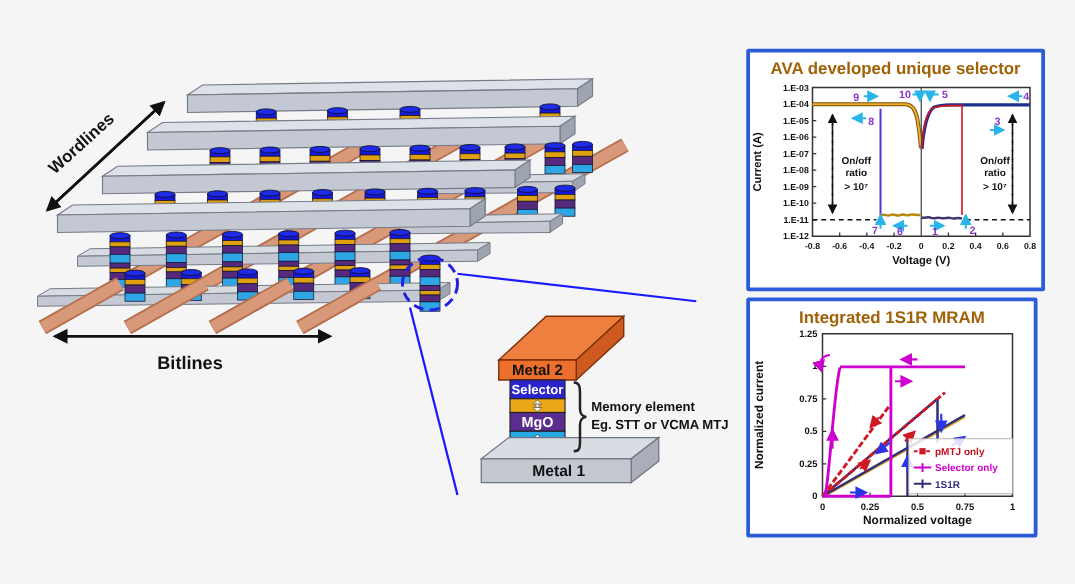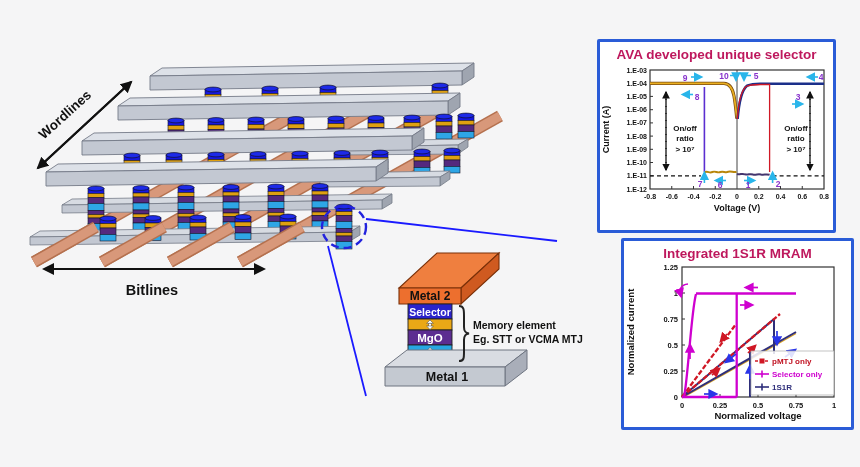--- a/index.html
+++ b/index.html
@@ -1,19 +1,19 @@
 <!DOCTYPE html>
 <html><head>
 <meta charset="utf-8">
 <style>
   html,body{margin:0;padding:0;background:#fff;}
   #canvas{position:relative;width:860px;height:467px;background:#f5f5f6;overflow:hidden;
           font-family:"Liberation Sans",sans-serif;}
   .panel{position:absolute;background:#fff;border:3px solid #2a5cd7;border-radius:2px;box-sizing:border-box;}
-  .panel-title{text-align:center;font-weight:bold;color:#be185d;font-size:13.5px;margin:5px 0 0 0;}
+  .panel-title{text-align:center;font-weight:bold;color:#a16207;font-size:13.5px;margin:5px 0 0 0;}
   svg text{font-family:"Liberation Sans",sans-serif;}
 </style>
 </head>
 <body>
 
 <div id="canvas">
 
   <svg width="596" height="467" viewBox="0 0 596 467" style="position:absolute;left:0;top:0;">
     <defs>
       <marker id="ab" markerWidth="7" markerHeight="7" refX="5" refY="3" orient="auto">
@@ -310,21 +310,21 @@
         <text x="97" y="38">8</text>
         <text x="198" y="38">3</text>
         <text x="100" y="125">7</text>
         <text x="120" y="126">6</text>
         <text x="148" y="126">1</text>
         <text x="178" y="125">2</text>
       </g>
     </svg>
   </div>
 
-  <div class="panel" style="left:597px;top:238px;width:233px;height:192px;margin-left:24px;">
+  <div class="panel" style="left:597px;top:238px;width:233px;height:192px;">
     <div class="panel-title">Integrated 1S1R MRAM</div>
     <svg width="227" height="162" viewBox="0 0 227 162">
       <defs>
         <marker id="am" markerWidth="7" markerHeight="7" refX="4.5" refY="3" orient="auto">
             <path d="M0,0 L6,3 L0,6 z" fill="#cf00cf"></path>
           </marker>
         <marker id="ar" markerWidth="7" markerHeight="7" refX="4.5" refY="3" orient="auto">
             <path d="M0,0 L6,3 L0,6 z" fill="#d01825"></path>
           </marker>
         <marker id="au" markerWidth="7" markerHeight="7" refX="4.5" refY="3" orient="auto">

